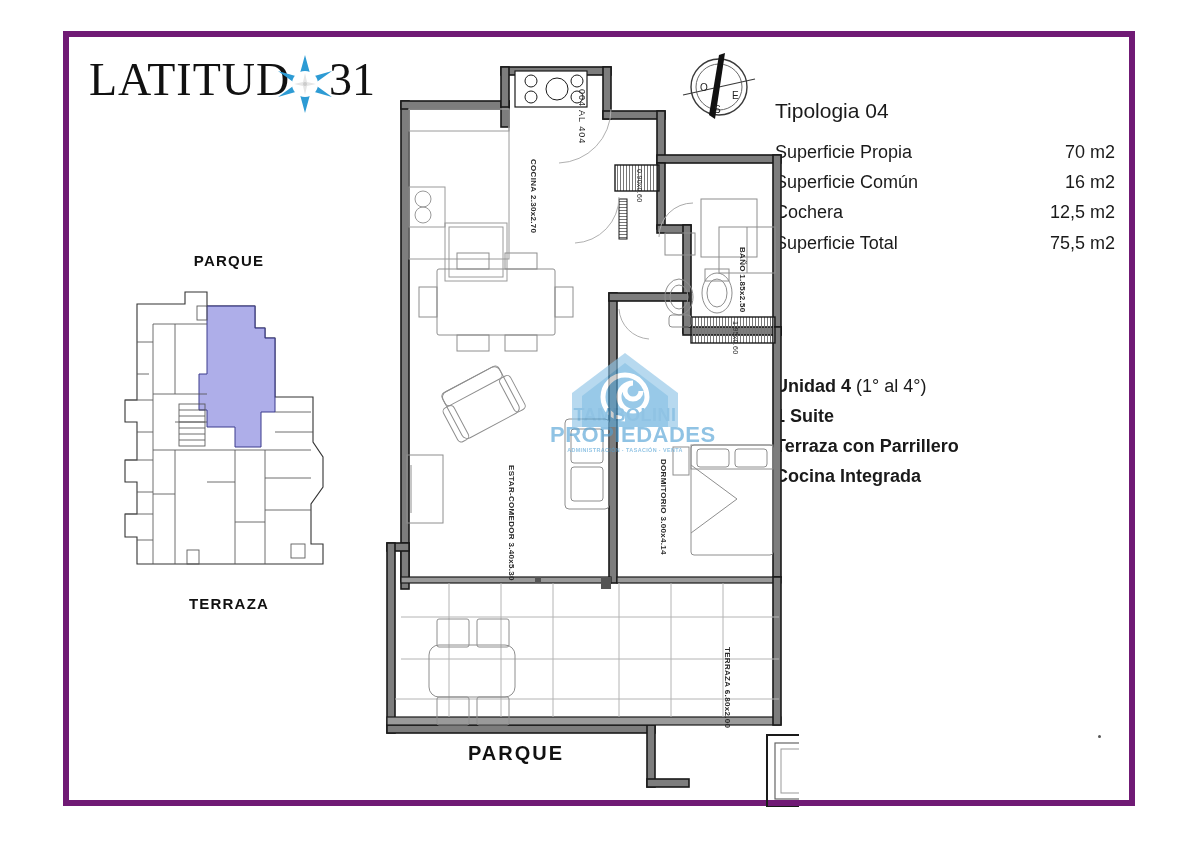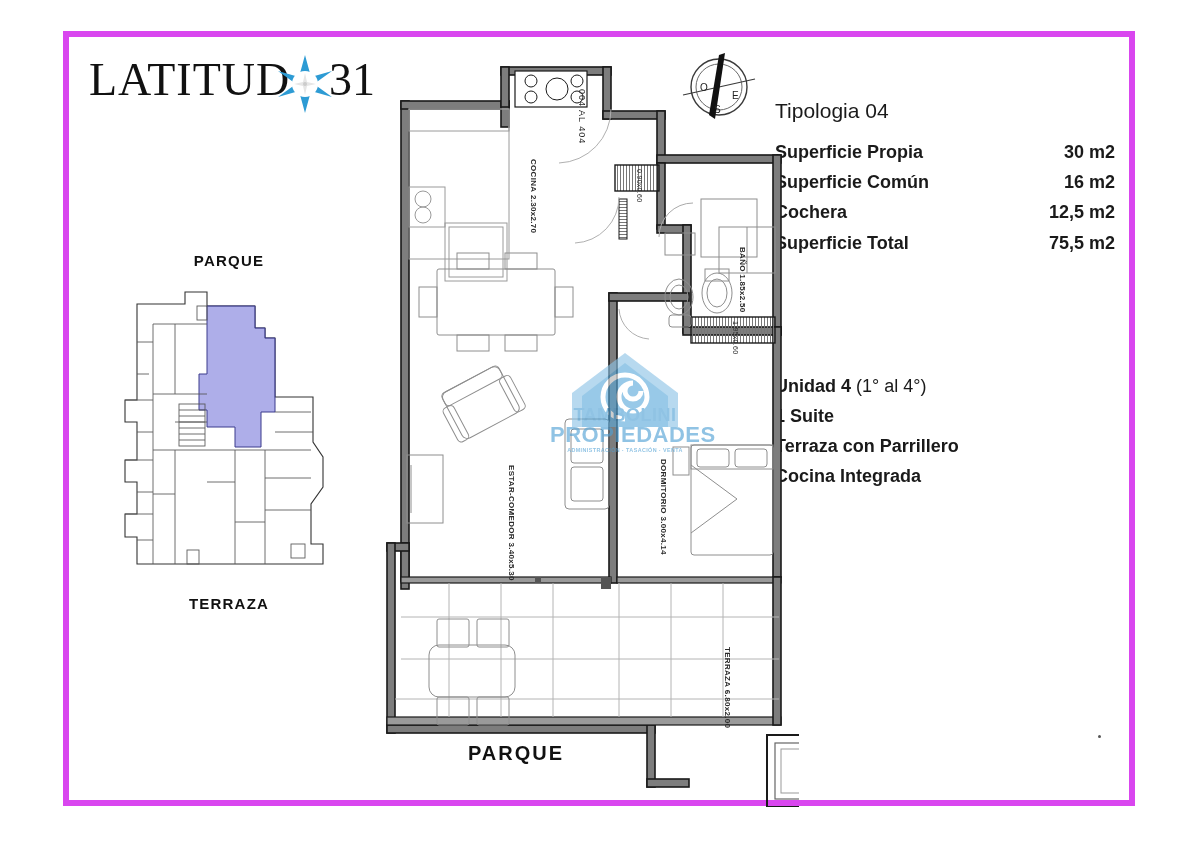--- a/index.html
+++ b/index.html
@@ -13,21 +13,21 @@
   #sheet{
     position:relative;
     width:1200px;height:848px;
     background:#ffffff;
   }
   
   #frame{
     position:absolute;
     left:63px;top:31px;
     width:1072px;height:775px;
-    border:6px solid #d946ef;
+    border:6px solid #701a75;
     background:#ffffff;
     box-sizing:border-box;
   }
   
   #brand{
     position:absolute;left:20px;top:14px;
     width:300px;height:62px;
   }
   #brand .word{
     position:absolute;top:2px;left:0;
@@ -46,21 +46,21 @@
   
   .info{
     position:absolute;
     font-family:"Liberation Sans", sans-serif;
     color:#1a1a1a;
   }
   #info-top{left:706px;top:62px;width:340px;}
   #info-top .title{font-size:21px;font-weight:normal;margin-bottom:14px;}
   .spec-row{
     display:flex;justify-content:space-between;
-    font-size:18px;font-weight:bold;line-height:1.68;
+    font-size:18px;font-weight:normal;line-height:1.68;
   }
   .spec-row .label{text-align:left;}
   .spec-row .value{text-align:right;white-space:nowrap;}
   #info-bottom{left:706px;top:335px;width:340px;}
   #info-bottom .feat{
     font-size:18px;font-weight:bold;line-height:1.66;white-space:nowrap;
   }
   #info-bottom .feat .thin{font-weight:normal;}
   
   #keyplan{position:absolute;left:30px;top:215px;width:260px;height:360px;}
@@ -126,21 +126,21 @@
           <circle cx="31" cy="31" r="2" fill="#cccccc"></circle>
         </svg>
       </span>
     </div>
 
     <div class="info" id="info-top">
       <div class="title">Tipologia 04</div>
 
       <div class="spec-row">
         <span class="label">Superficie Propia</span>
-        <span class="value">30 m2</span>
+        <span class="value">70 m2</span>
       </div>
       <div class="spec-row">
         <span class="label">Superficie Común</span>
         <span class="value">16 m2</span>
       </div>
       <div class="spec-row">
         <span class="label">Cochera</span>
         <span class="value">12,5 m2</span>
       </div>
       <div class="spec-row">

